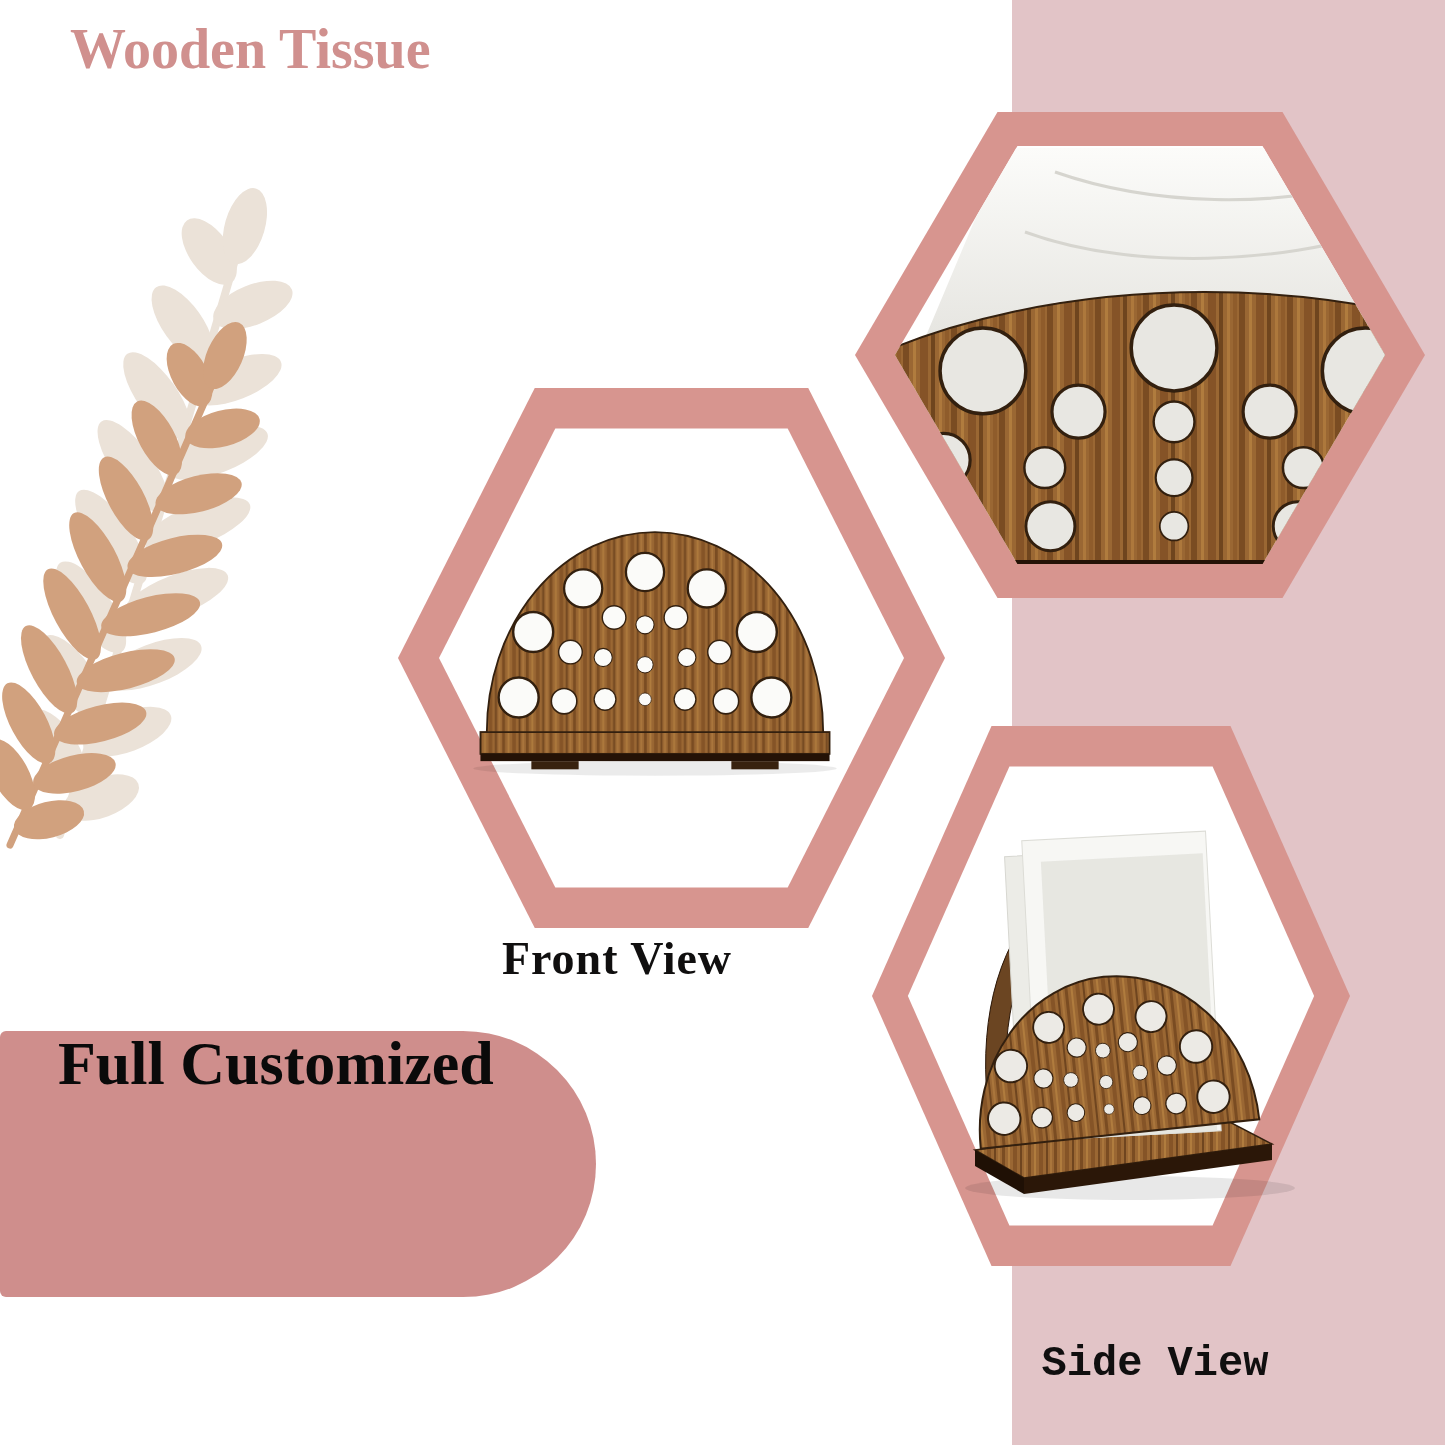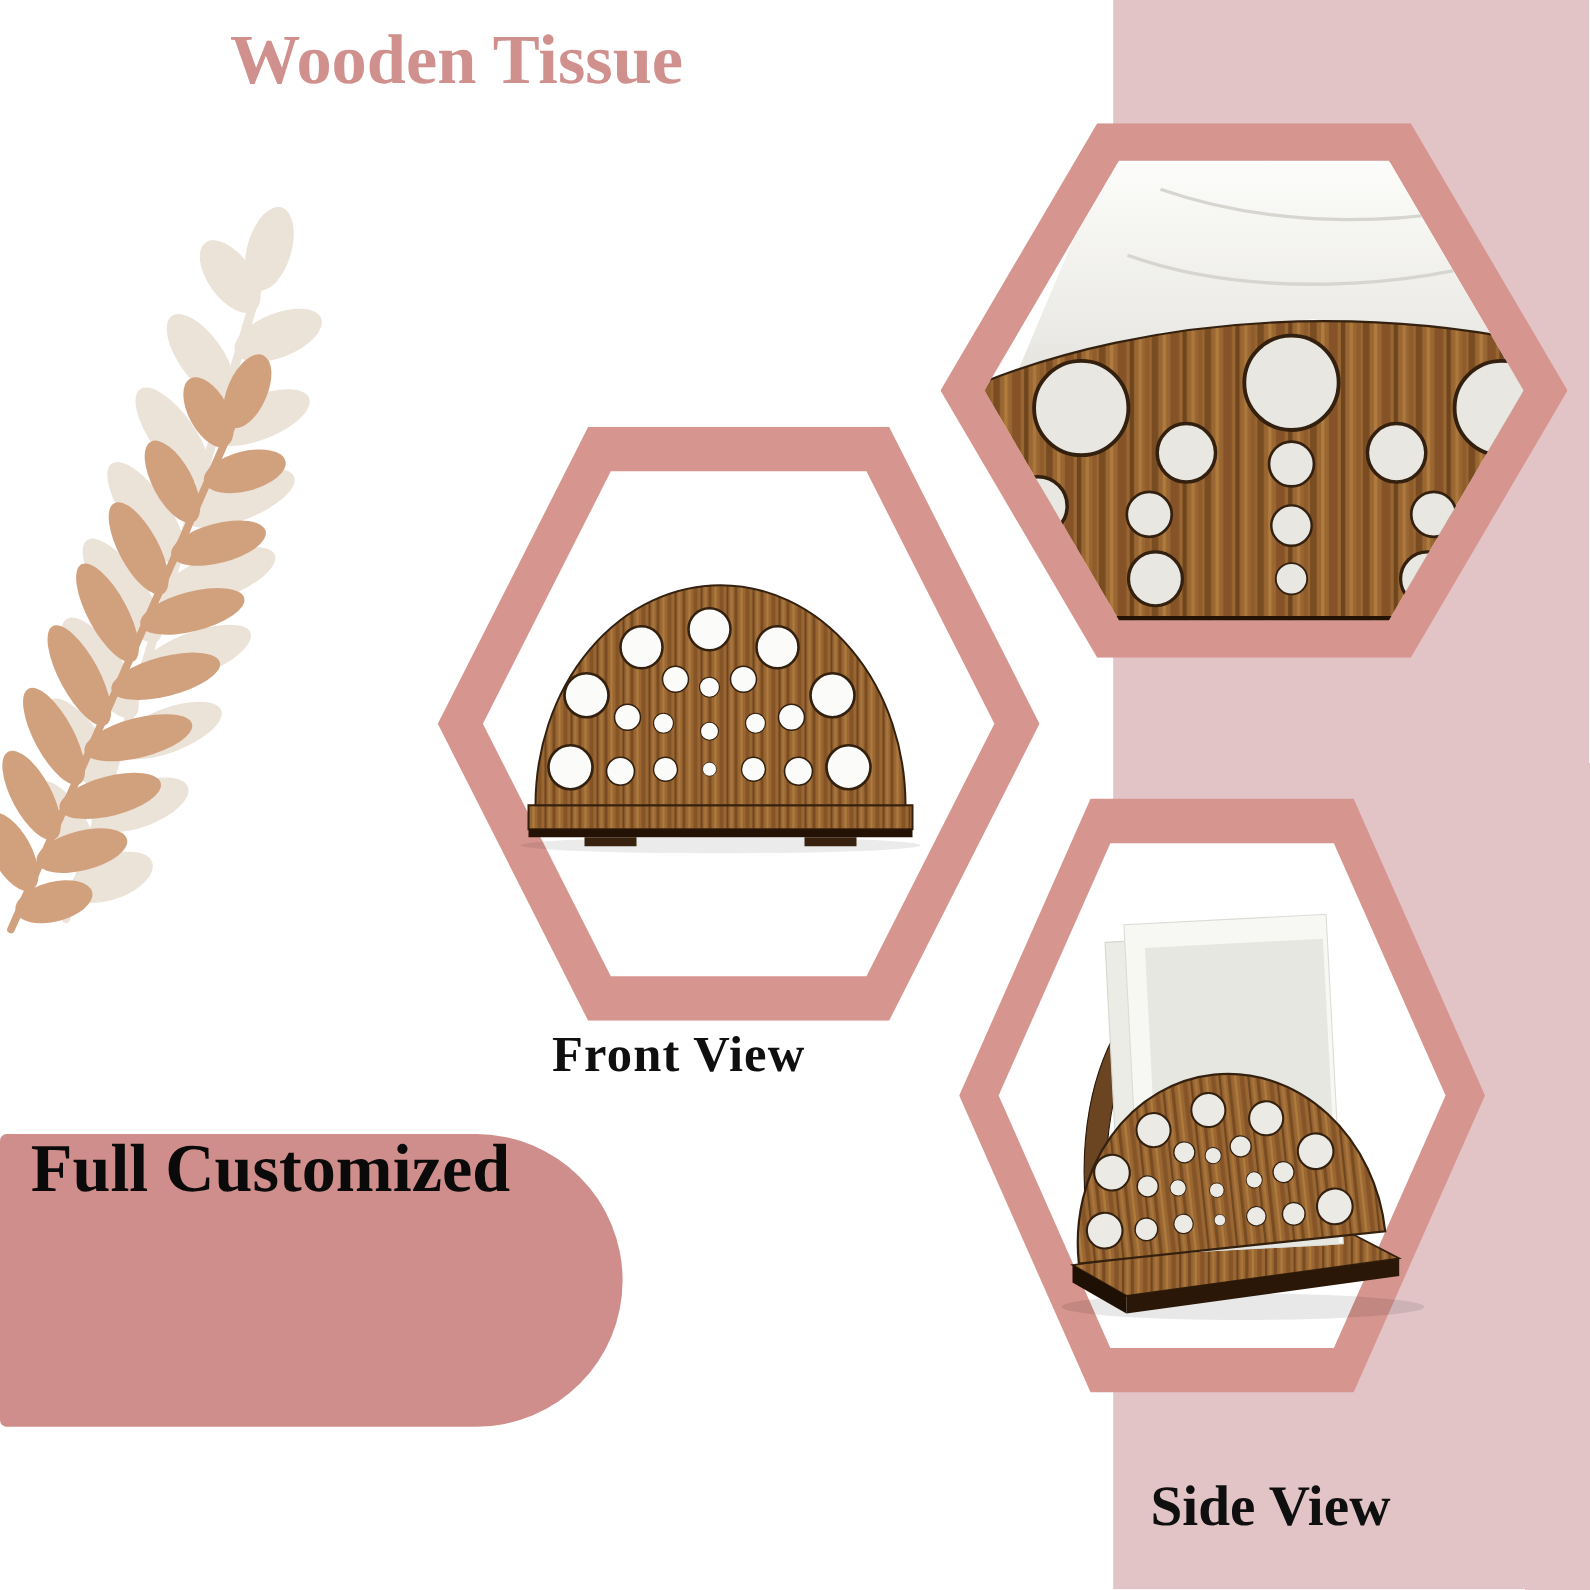--- a/index.html
+++ b/index.html
@@ -1,33 +1,33 @@
 <!DOCTYPE html>
 <html style="--hex-frame: #d7958f; --band: #e2c4c7; --banner-bg: #cf8e8c; --title-text: #d0908e; --label-text: #100f0f; --leaf-light: #ebe2d8; --leaf-tan: #d1a17e; --wood-mid: #9a6733; --wood-dark: #7a4c22; --wood-light: #b07c3e; --wood-edge: #33200f; --tissue: #f4f3f0;"><head>
 <meta charset="utf-8">
 <style>
   html,body{margin:0;padding:0;background:#ffffff;}
   .canvas{position:relative;width:1445px;height:1445px;background:#ffffff;overflow:hidden;
           font-family:"Liberation Sans",sans-serif;}
   .abs{position:absolute;}
   .band{left:1012px;top:0;width:433px;height:1445px;background:var(--band);}
-  .title{left:70px;top:14px;width:690px;text-align:center;
+  .title{left:70px;top:14px;width:690px;
          font-family:"Liberation Serif",serif;font-weight:700;
-         font-size:64px;line-height:1.26;color:var(--title-text);}
+         font-size:56px;line-height:1.26;color:var(--title-text);}
   .hexsvg{display:block;}
   .hex-frame{fill:var(--hex-frame);}
   .hex-inner{fill:#ffffff;}
   .viewlabel{width:400px;text-align:center;color:var(--label-text);}
   .label-sans{font-family:"Liberation Sans",sans-serif;font-weight:700;letter-spacing:1px;}
   .label-serif{font-family:"Liberation Serif",serif;font-weight:700;}
   .front-label{left:417px;top:932px;font-size:46px;font-family:Liberation Serif, serif;}
   .antique-label{left:985px;top:620px;font-size:40px;}
-  .side-label{left:955px;top:1340px;font-size:52px;}
+  .side-label{left:955px;top:1340px;font-size:42px;font-family:Liberation Mono, monospace;}
   .banner{left:0;top:1031px;width:566px;height:266px;background:var(--banner-bg);
-          border-radius:6px 133px 133px 6px;}
+          border-radius:6px 133px 133px 6px;padding-left:30px;}
   .banner-text{margin-top:-22px;padding-left:28px;
                font-family:"Liberation Serif",serif;font-weight:700;
                font-size:62px;line-height:1.75;color:#0a0a0a;}
 </style>
 </head>
 <body>
 
 <svg width="0" height="0" style="position:absolute" aria-hidden="true">
   <defs>
     <pattern id="woodP" width="26" height="26" patternUnits="userSpaceOnUse">

